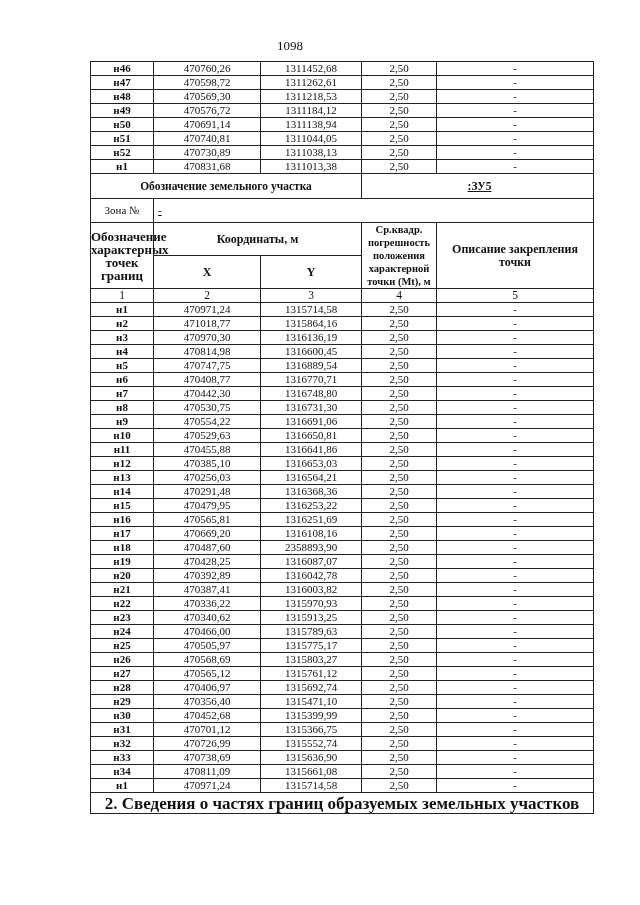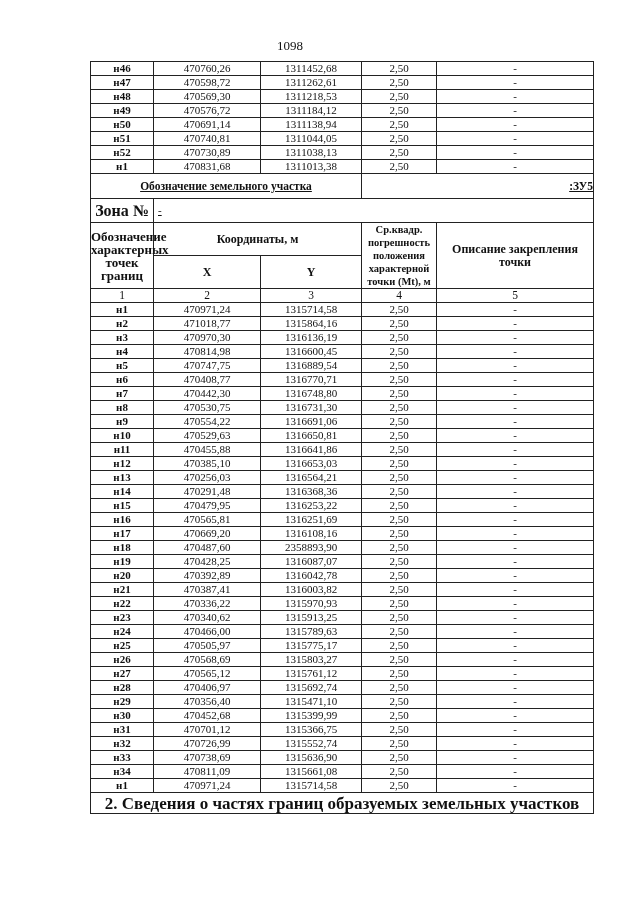--- a/index.html
+++ b/index.html
@@ -13,24 +13,24 @@
   }
   table.coords {
     position: absolute; left: 90px; top: 61px; width: 503px;
     border-collapse: collapse; table-layout: fixed;
     font-size: 11px;
   }
   table.coords td {
     border: 1px solid #222; text-align: center; padding: 0; line-height: 13px; height: 13px;
   }
   td.c1 { font-weight: bold; margin-left: 20px; }
-  tr.title-row td { height: 24px; font-weight: bold; font-size: 11.5px; text-decoration: underline; }
-  tr.title-row td.lot-val { text-align: right; padding-left: 4px; text-decoration: underline; }
+  tr.title-row td { height: 24px; font-weight: bold; font-size: 11.5px; }
+  tr.title-row td.lot-val { text-align: center; padding-left: 4px; text-decoration: underline; }
   tr.zone-row td { height: 23px; }
-  tr.zone-row td.zone-label { font-weight: bold; font-size: 16px; }
+  tr.zone-row td.zone-label { font-weight: normal; font-size: 11px; }
   tr.zone-row td.zone-val { text-align: left; padding-left: 4px; text-decoration: underline; }
   tr.head1 td, tr.head2 td { font-weight: bold; }
   td.h-point { font-size: 13px; line-height: 9px; vertical-align: middle; }
   td.h-coords { font-size: 12px; height: 34px; }
   td.h-xy { font-size: 12px; height: 36px; }
   td.h-err { font-size: 10.5px; line-height: 12.5px; }
   td.h-desc { font-size: 12px; line-height: 14px; }
   tr.colnum td { font-weight: normal; font-size: 11.5px; height: 13px; }
   tr.section-row td { font-weight: bold; font-size: 17px; height: 20px; }
 </style>

